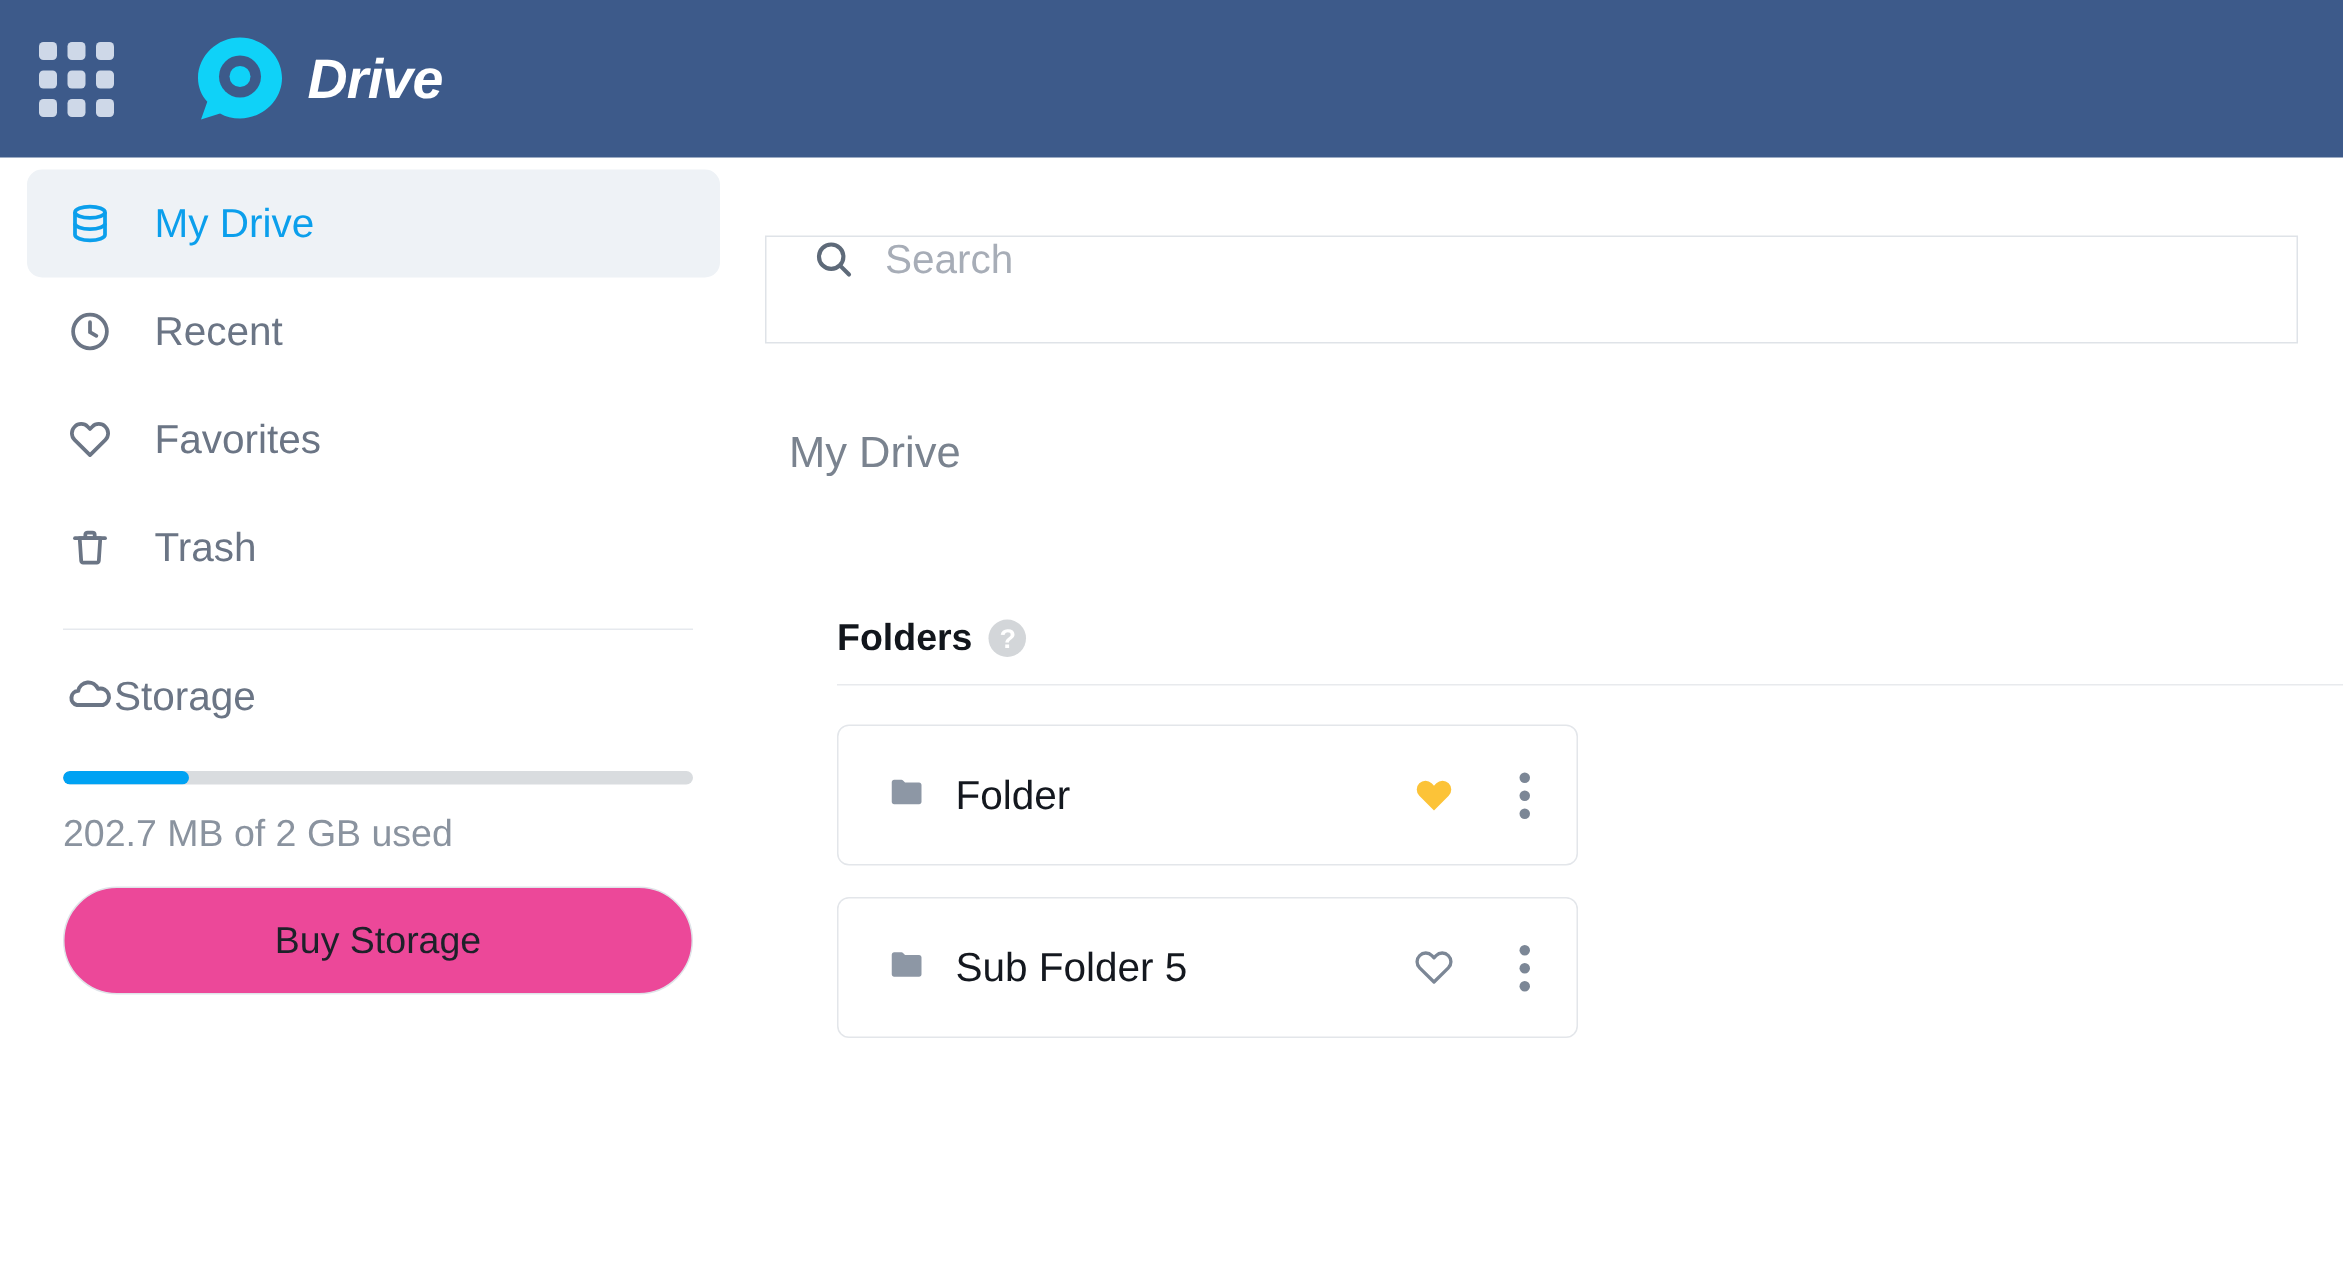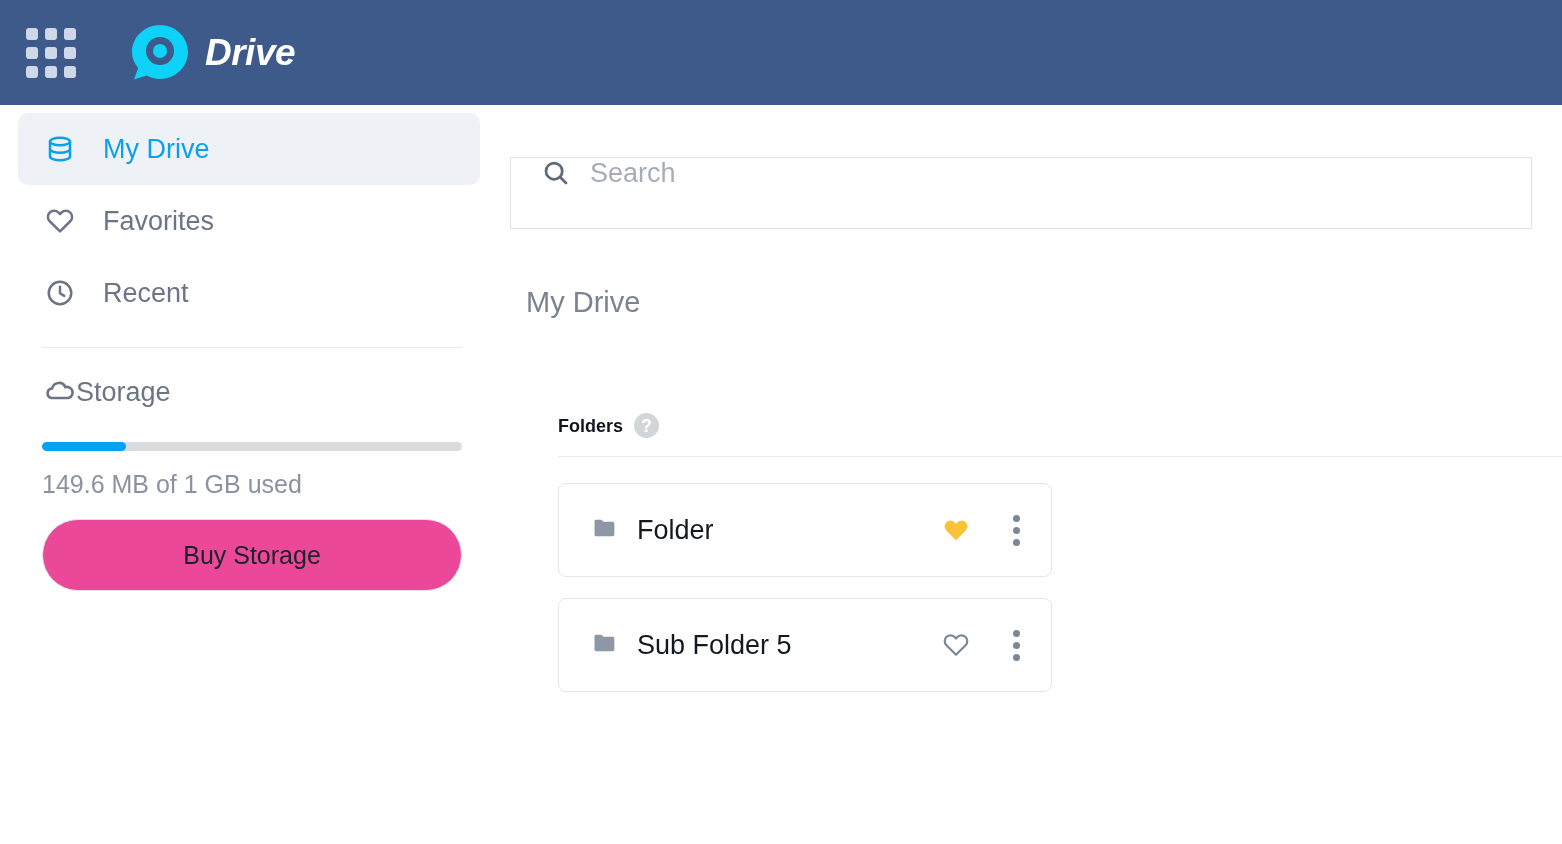--- a/index.html
+++ b/index.html
@@ -197,21 +197,21 @@
     margin-top: 96px;
     margin-left: 54px;
   }
 
   .section-head {
     display: flex;
     align-items: center;
     gap: 11px;
   }
   .section-title {
-    font-size: 18px;
+    font-size: 25px;
     font-weight: bold;
     color: #12161c;
     line-height: 1;
   }
   .help-badge {
     width: 25px;
     height: 25px;
     border-radius: 50%;
     background: #d3d6d9;
     color: #ffffff;
@@ -322,54 +322,64 @@
           <ellipse cx="12" cy="6" rx="8" ry="3"></ellipse>
           <path d="M4 6v12c0 1.66 3.58 3 8 3s8-1.34 8-3V6"></path>
           <path d="M4 12c0 1.66 3.58 3 8 3s8-1.34 8-3"></path>
         </svg>
       </span>
       <span class="nav-label">My Drive</span>
     </div>
 
     <div class="nav-item">
       <span class="nav-icon">
-        <svg width="30" height="30" viewBox="0 0 24 24" fill="none" stroke="#6b7585" stroke-width="2" stroke-linejoin="round">
-          <path d="M12 20.3 3.8 12.2a4.9 4.9 0 0 1 0-7 4.9 4.9 0 0 1 7 0l1.2 1.2 1.2-1.2a4.9 4.9 0 0 1 7 0 4.9 4.9 0 0 1 0 7Z"></path>
-        </svg>
-      </span>
-      <span class="nav-label">Favorites</span>
-    </div>
-
-    <div class="nav-item">
-      <span class="nav-icon">
         <svg width="30" height="30" viewBox="0 0 24 24" fill="none" stroke="#6b7585" stroke-width="2" stroke-linecap="round">
           <circle cx="12" cy="12" r="9"></circle>
           <path d="M12 7v5.3l3.4 2"></path>
         </svg>
       </span>
       <span class="nav-label">Recent</span>
     </div>
 
+    <div class="nav-item">
+      <span class="nav-icon">
+        <svg width="30" height="30" viewBox="0 0 24 24" fill="none" stroke="#6b7585" stroke-width="2" stroke-linejoin="round">
+          <path d="M12 20.3 3.8 12.2a4.9 4.9 0 0 1 0-7 4.9 4.9 0 0 1 7 0l1.2 1.2 1.2-1.2a4.9 4.9 0 0 1 7 0 4.9 4.9 0 0 1 0 7Z"></path>
+        </svg>
+      </span>
+      <span class="nav-label">Favorites</span>
+    </div>
+
+    <div class="nav-item">
+      <span class="nav-icon">
+        <svg width="30" height="30" viewBox="0 0 24 24" fill="none" stroke="#6b7585" stroke-width="2" stroke-linecap="round" stroke-linejoin="round">
+          <path d="M4 7h16"></path>
+          <path d="M9.5 7V5.2c0-.7.5-1.2 1.2-1.2h2.6c.7 0 1.2.5 1.2 1.2V7"></path>
+          <path d="M6.5 7h11l-.8 12.1c0 .5-.5.9-1 .9H8.3c-.5 0-1-.4-1-.9Z"></path>
+        </svg>
+      </span>
+      <span class="nav-label">Trash</span>
+    </div>
 
     <div class="sidebar-divider"></div>
 
     <div class="storage-row">
       <span class="nav-icon">
         <svg width="32" height="32" viewBox="0 0 24 24" fill="none" stroke="#6b7585" stroke-width="2" stroke-linecap="round" stroke-linejoin="round">
           <path d="M5.5 16.5a3.6 3.6 0 0 1 .6-7.1 5.2 5.2 0 0 1 9.9-1 3.9 3.9 0 0 1 2.5 8.1Z"></path>
         </svg>
       </span>
       <span class="nav-label">Storage</span>
     </div>
 
     <div class="progress-track">
       <div class="progress-fill" id="storage-fill" style="width: 20%;"></div>
     </div>
 
-    <div class="storage-text">149.6 MB of 1 GB used</div>
+    <div class="storage-text">202.7 MB of 2 GB used</div>
 
     <button class="buy-storage">Buy Storage</button>
   </div>
 
   <div class="main">
 
     <div class="search-wrap">
       <span>
         <svg width="30" height="30" viewBox="0 0 24 24" fill="none" stroke="#5e6a79" stroke-width="2.2" stroke-linecap="round">
           <circle cx="10.5" cy="10.5" r="6.5"></circle>

